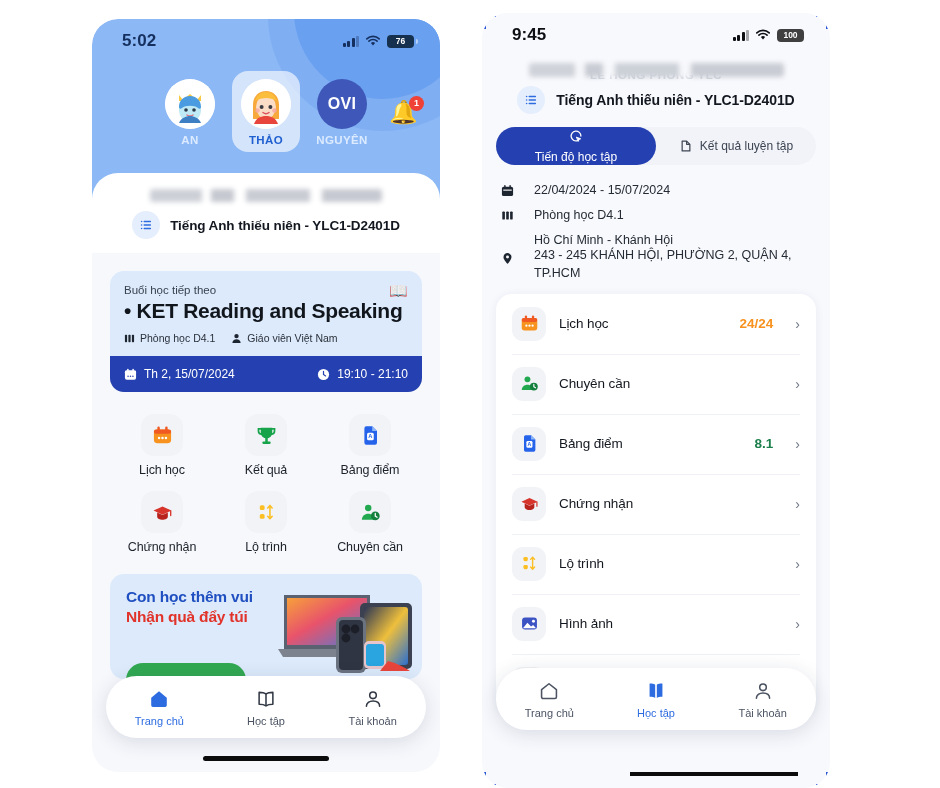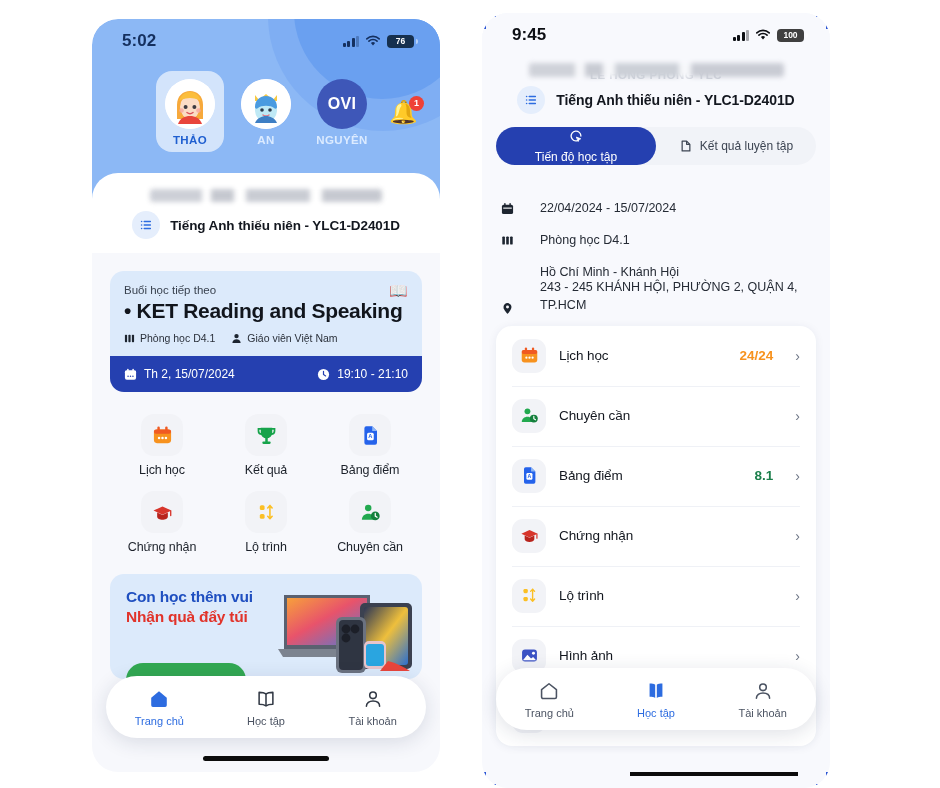--- a/index.html
+++ b/index.html
@@ -220,21 +220,21 @@
     display:flex;align-items:center;position:relative;
   }
   .seg{
     flex:1;height:38px;border-radius:19px;display:flex;align-items:center;
     justify-content:center;gap:7px;font-size:12px;color:#3c4452;cursor:pointer;
   }
   .seg.active{background:#2540B0;color:#fff;font-weight:500;flex-direction:column;}
 
   .r-body{padding:16px 18px 0;}
   .r-title{font-size:19px;font-weight:700;color:#13171f;letter-spacing:-.35px;margin:0 0 12px;}
-  .r-info{display:flex;align-items:flex-end;gap:26px;margin-bottom:11px;font-size:12.5px;color:#252b35;margin-top:18px;}
+  .r-info{display:flex;align-items:center;gap:20px;margin-bottom:11px;font-size:12.5px;color:#252b35;}
   .r-info .txt2{font-size:12.5px;line-height:1.42;}
   .r-info .ico{width:14px;flex:0 0 14px;display:flex;justify-content:center;padding-top:1px;}
 
   .menu-card{
     margin:8px 14px 0;background:#fff;border-radius:16px;
     box-shadow:0 1px 10px rgba(30,45,85,.07);overflow:hidden;
   }
   .menu-row{
     display:flex;align-items:center;gap:13px;padding:13px 16px;cursor:pointer;position:relative;
   }
@@ -281,52 +281,52 @@
                 <path d="M1.8 3.9a8.9 8.9 0 0 1 12.4 0" stroke="currentColor" stroke-width="1.6" fill="none" stroke-linecap="round"></path>
               </svg>
           </div>
           <div class="batt">
               <span>76</span>
             </div>
         </div>
       </div>
 
       <div class="avatars">
+        <div class="avatar-item">
+          <div class="av-circle">
+            <svg viewBox="0 0 50 50" width="50" height="50">
+              <circle cx="25" cy="25" r="25" fill="#fff"></circle>
+              <path d="M14 16l4 5 7-6 7 6 4-5v6H14z" fill="#F6C945"></path>
+              <ellipse cx="25" cy="31" rx="11" ry="12" fill="#BFE9F5"></ellipse>
+              <path d="M14 28c0-7 5-11 11-11s11 4 11 11c0 2-2 2-3 1-3-3-13-3-16 0-1 1-3 1-3-1z" fill="#4A9BE0"></path>
+              <circle cx="21" cy="31" r="1.8" fill="#2b3a4a"></circle>
+                <circle cx="29" cy="31" r="1.8" fill="#2b3a4a"></circle>
+              <path d="M22 36q3 2 6 0" stroke="#E06E7C" stroke-width="1.4" fill="none" stroke-linecap="round"></path>
+              <path d="M14 44c2-5 7-7 11-7s9 2 11 7z" fill="#3E7FC4"></path>
+            </svg>
+          </div>
+          <div class="av-name">AN</div>
+        </div>
+
         <div class="avatar-item sel">
           <div class="av-circle">
             <svg viewBox="0 0 50 50" width="50" height="50">
               <circle cx="25" cy="25" r="25" fill="#fff"></circle>
               <path d="M12 26c0-9 6-14 13-14s13 5 13 14v14H12z" fill="#F7A93B"></path>
               <ellipse cx="25" cy="28" rx="10" ry="11.5" fill="#FBDCC6"></ellipse>
               <path d="M14 22c2-6 6-9 11-9s9 3 11 9c0 0-5-3-11-3s-11 3-11 3z" fill="#FBBE3C"></path>
               <circle cx="20.6" cy="28" r="2" fill="#3b3a42"></circle>
                 <circle cx="29.4" cy="28" r="2" fill="#3b3a42"></circle>
               <circle cx="16.5" cy="31.5" r="2.3" fill="#F6A6A0" opacity=".8"></circle>
               <circle cx="33.5" cy="31.5" r="2.3" fill="#F6A6A0" opacity=".8"></circle>
               <path d="M22 33.5q3 2.4 6 0" stroke="#D9545E" stroke-width="1.5" fill="none" stroke-linecap="round"></path>
               <path d="M13 45c2-6 7-8 12-8s10 2 12 8z" fill="#E8453C"></path>
             </svg>
           </div>
           <div class="av-name">THẢO</div>
-        </div>
-
-        <div class="avatar-item">
-          <div class="av-circle">
-            <svg viewBox="0 0 50 50" width="50" height="50">
-              <circle cx="25" cy="25" r="25" fill="#fff"></circle>
-              <path d="M14 16l4 5 7-6 7 6 4-5v6H14z" fill="#F6C945"></path>
-              <ellipse cx="25" cy="31" rx="11" ry="12" fill="#BFE9F5"></ellipse>
-              <path d="M14 28c0-7 5-11 11-11s11 4 11 11c0 2-2 2-3 1-3-3-13-3-16 0-1 1-3 1-3-1z" fill="#4A9BE0"></path>
-              <circle cx="21" cy="31" r="1.8" fill="#2b3a4a"></circle>
-                <circle cx="29" cy="31" r="1.8" fill="#2b3a4a"></circle>
-              <path d="M22 36q3 2 6 0" stroke="#E06E7C" stroke-width="1.4" fill="none" stroke-linecap="round"></path>
-              <path d="M14 44c2-5 7-7 11-7s9 2 11 7z" fill="#3E7FC4"></path>
-            </svg>
-          </div>
-          <div class="av-name">AN</div>
         </div>
 
         <div class="avatar-item">
           <div class="av-ovi">OVI</div>
           <div class="av-name">NGUYÊN</div>
         </div>
       </div>
 
       <div class="bell">🔔<span class="dot">1</span></div>
     </div>

